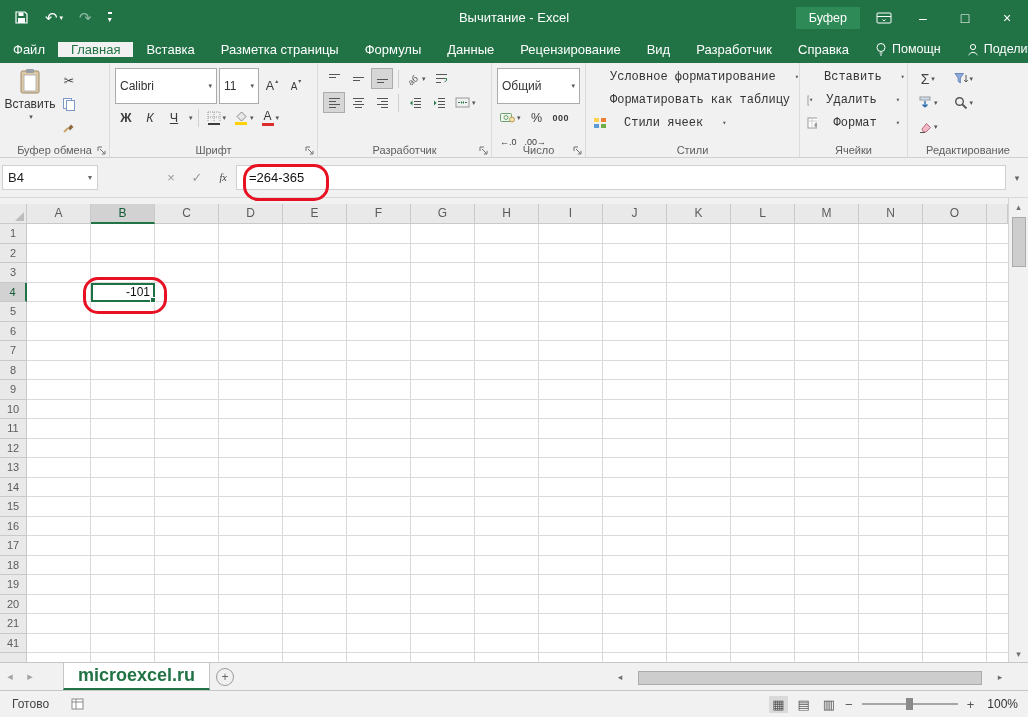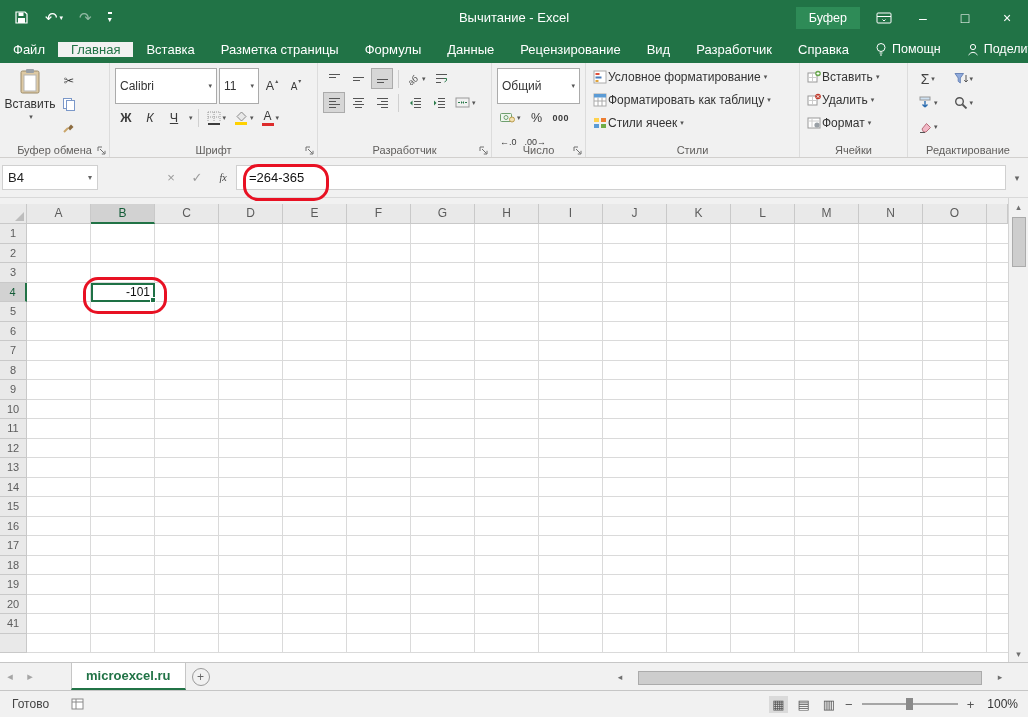--- a/index.html
+++ b/index.html
@@ -41,21 +41,21 @@
   .ddup{font-size:6px;color:#555;margin-left:1px;align-self:flex-start;}
   .combo{height:36px;background:#fff;border:1px solid #ababab;font-size:12px;color:#333;display:flex;align-items:center;justify-content:space-between;padding:0 4px;box-sizing:border-box;}
   .vr{width:1px;height:18px;background:#d0d0d0;margin:0 3px;}
   .fmtB{font-weight:bold;}
   .fmtI{font-style:italic;}
   .fmtU{text-decoration:underline;}
   .acolor{display:flex;flex-direction:column;align-items:center;line-height:1;font-size:12px;}
   .cbar{width:12px;height:3px;margin-top:1px;}
   .thousands{font-size:9px;font-weight:bold;letter-spacing:.5px;}
   .decb{font-size:9px;}
-  .stylebtn{display:flex;align-items:center;gap:1px;height:23px;padding:0 5px;font-size:12px;color:#333;white-space:nowrap;}
+  .stylebtn{display:flex;align-items:center;gap:17px;height:23px;padding:0 5px;font-size:12px;color:#333;white-space:nowrap;font-family:Liberation Mono, monospace;}
   .editwrap{display:flex;gap:10px;margin:3px 5px 0;}
   .ecol{display:flex;flex-direction:column;gap:3px;}
   .sigma{font-size:14px;color:#444;}
 
   
   .fbar{position:absolute;top:158px;left:0;right:0;height:40px;background:#f1f1f1;display:flex;align-items:center;border-bottom:1px solid #d9d9d9;box-sizing:border-box;}
   .namebox{width:96px;height:25px;margin-left:2px;background:#fff;border:1px solid #d0d0d0;display:flex;align-items:center;justify-content:space-between;padding:0 5px;font-size:13px;color:#222;box-sizing:border-box;}
   .nb-dd{font-size:8px;color:#666;}
   .nb-split{width:60px;}
   .fbtn{width:26px;height:25px;display:flex;align-items:center;justify-content:center;font-size:13px;color:#9a9a9a;}
@@ -81,21 +81,21 @@
   .fill-handle{position:absolute;right:-3px;bottom:-3px;width:6px;height:6px;background:#1e7145;border:1px solid #fff;box-sizing:border-box;}
 
   .vscroll{position:absolute;top:198px;right:0;width:20px;bottom:55px;background:#f1f1f1;border-left:1px solid #d4d4d4;box-sizing:border-box;display:flex;flex-direction:column;align-items:center;}
   .varrow{height:17px;width:100%;display:flex;align-items:center;justify-content:center;color:#707070;font-size:9px;}
   .vthumb{width:12px;height:48px;background:#cdcdcd;border:1px solid #ababab;margin-top:2px;}
   .vfill{flex:1;}
 
   
   .sheetbar{position:absolute;left:0;right:0;bottom:27px;height:28px;background:#f1f1f1;border-top:1px solid #c6c6c6;display:flex;align-items:stretch;box-sizing:border-box;}
   .snav{width:20px;display:flex;align-items:center;justify-content:center;color:#a5a5a5;font-size:11px;}
-  .sheettab{margin-left:31px;padding:0 14px;background:#fff;border-left:1px solid #c6c6c6;border-right:1px solid #c6c6c6;border-bottom:2px solid #217346;display:flex;align-items:center;font-size:13px;font-weight:bold;color:#217346;box-sizing:border-box;}
+  .sheettab{margin-left:23px;padding:0 14px;background:#fff;border-left:1px solid #c6c6c6;border-right:1px solid #c6c6c6;border-bottom:2px solid #217346;display:flex;align-items:center;font-size:18px;font-weight:bold;color:#217346;box-sizing:border-box;}
   .newsheet{width:30px;display:flex;align-items:center;justify-content:center;}
   .newsheet span{width:16px;height:16px;border:1px solid #9a9a9a;border-radius:50%;display:flex;align-items:center;justify-content:center;font-size:12px;color:#666;line-height:1;}
   .hscroll{position:absolute;left:612px;right:20px;top:4px;height:20px;display:flex;align-items:center;}
   .harrow{width:16px;text-align:center;color:#707070;font-size:9px;}
   .htrack{flex:1;height:14px;position:relative;}
   .hthumb{position:absolute;left:10px;right:10px;top:1px;height:12px;background:#cdcdcd;border:1px solid #ababab;}
 
   
   .statusbar{position:absolute;left:0;right:0;bottom:0;height:27px;background:#f1f1f1;border-top:1px solid #c6c6c6;display:flex;align-items:center;font-size:12px;color:#444;box-sizing:border-box;}
   .ready{margin-left:12px;}
@@ -949,20 +949,39 @@
           <div class="cell"></div>
           <div class="cell"></div>
           <div class="cell"></div>
           <div class="cell"></div>
           <div class="cell"></div>
           <div class="cell"></div>
           <div class="cell"></div>
           <div class="cell partial"></div>
         </div>
         <div class="grid-row">
+          <div class="row-h">21</div>
+          <div class="cell"></div>
+          <div class="cell"></div>
+          <div class="cell"></div>
+          <div class="cell"></div>
+          <div class="cell"></div>
+          <div class="cell"></div>
+          <div class="cell"></div>
+          <div class="cell"></div>
+          <div class="cell"></div>
+          <div class="cell"></div>
+          <div class="cell"></div>
+          <div class="cell"></div>
+          <div class="cell"></div>
+          <div class="cell"></div>
+          <div class="cell"></div>
+          <div class="cell partial"></div>
+        </div>
+        <div class="grid-row">
           <div class="row-h">41</div>
           <div class="cell"></div>
           <div class="cell"></div>
           <div class="cell"></div>
           <div class="cell"></div>
           <div class="cell"></div>
           <div class="cell"></div>
           <div class="cell"></div>
           <div class="cell"></div>
           <div class="cell"></div>

